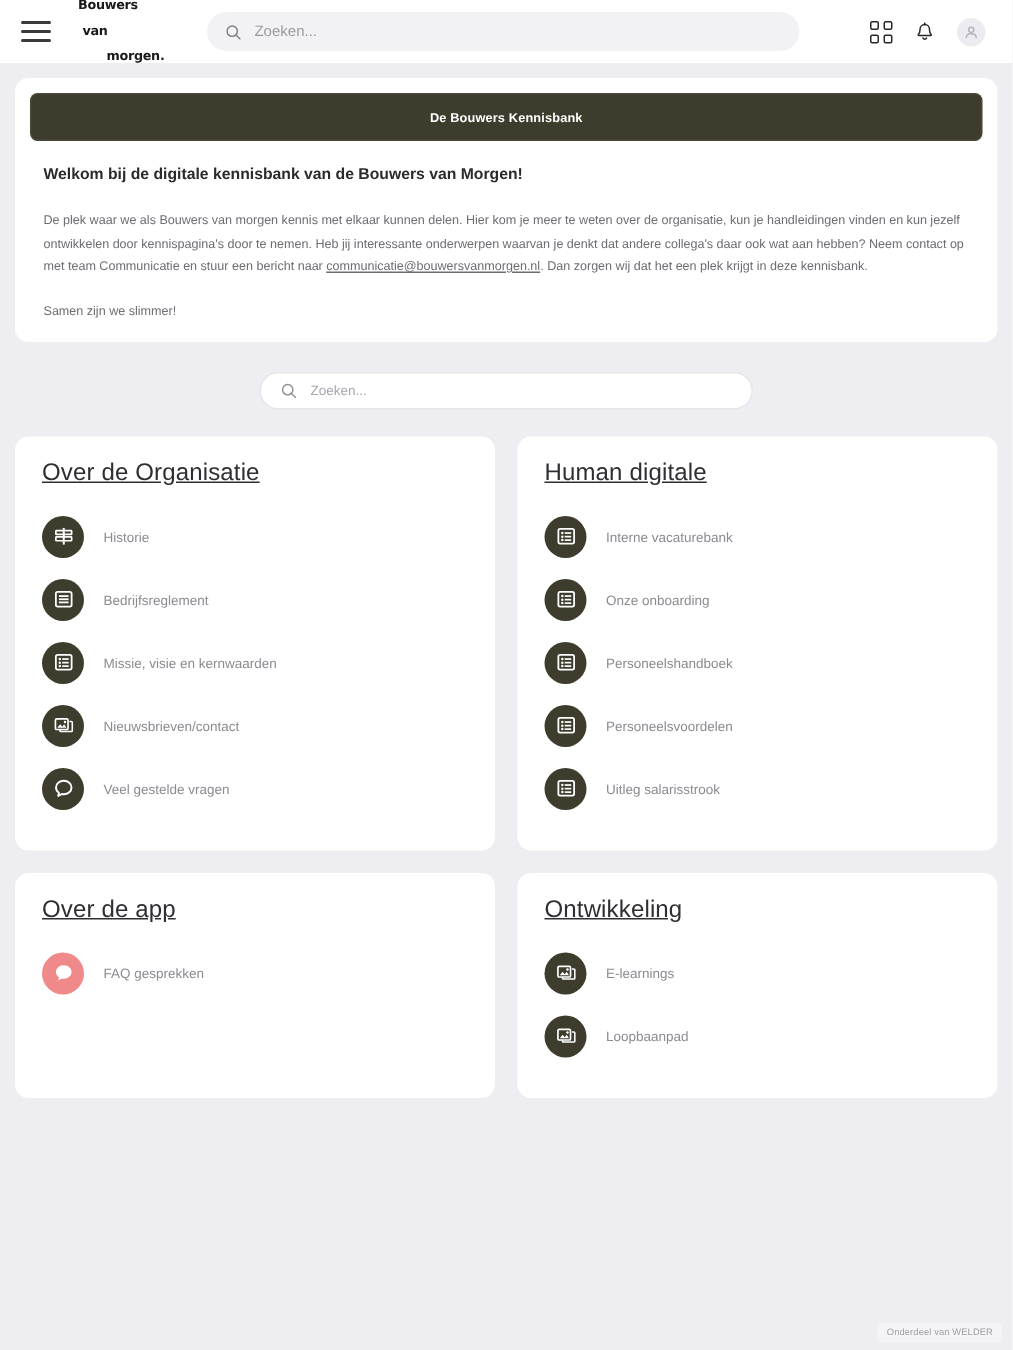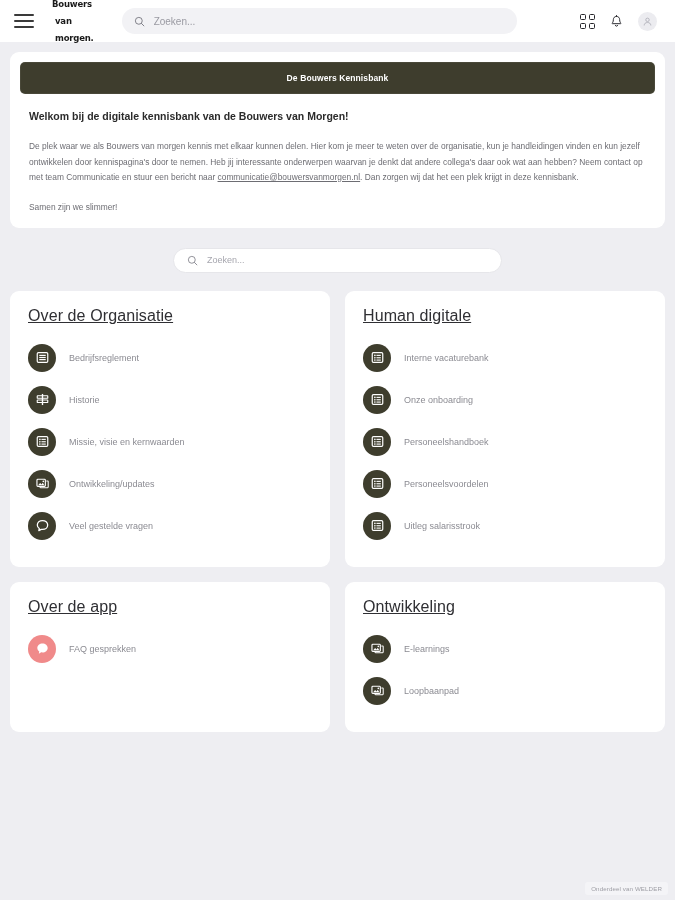--- a/index.html
+++ b/index.html
@@ -47,21 +47,21 @@
     font-family: "DejaVu Sans", sans-serif;
     font-weight: 700;
     font-size: 8.5px;
     line-height: 8.6px;
     letter-spacing: -0.2px;
     color: #1a1a1a;
     white-space: pre-line;
     flex: 0 0 auto;
   }
   .brand-line-2 { padding-left: 3px; }
-  .brand-line-3 { padding-left: 3px; }
+  .brand-line-3 { padding-left: 3px; margin-left: 16px; }
 
   .topsearch {
     margin-left: 28px;
     width: 395px;
     height: 26px;
     background: #f2f2f5;
     border-radius: 13px;
     display: flex;
     align-items: center;
     padding: 0 12px;
@@ -326,38 +326,38 @@
 
   <div class="grid">
 
     <div class="card">
       <div class="card-title">Over de Organisatie</div>
       <div class="links">
 
         <a class="link-row" href="#">
           <span class="link-icon">
             <svg width="15" height="15" viewBox="0 0 20 20">
+              <rect x="9.1" y="2.6" width="1.8" height="14.8" fill="#ffffff"></rect>
+              <rect x="3" y="5" width="14" height="3.4" rx="0.5" fill="none" stroke="#ffffff" stroke-width="1.5"></rect>
+              <rect x="3" y="10.6" width="14" height="3.4" rx="0.5" fill="none" stroke="#ffffff" stroke-width="1.5"></rect>
+            </svg>
+          </span>
+          <span class="link-label">Historie</span>
+        </a>
+
+        <a class="link-row" href="#">
+          <span class="link-icon">
+            <svg width="15" height="15" viewBox="0 0 20 20">
               <rect x="3" y="3.5" width="14" height="13" rx="1.6" fill="none" stroke="#ffffff" stroke-width="1.6"></rect>
               <rect x="5.7" y="6.4" width="8.6" height="1.6" fill="#ffffff"></rect>
               <rect x="5.7" y="9.2" width="8.6" height="1.6" fill="#ffffff"></rect>
               <rect x="5.7" y="12" width="8.6" height="1.6" fill="#ffffff"></rect>
             </svg>
           </span>
           <span class="link-label">Bedrijfsreglement</span>
-        </a>
-
-        <a class="link-row" href="#">
-          <span class="link-icon">
-            <svg width="15" height="15" viewBox="0 0 20 20">
-              <rect x="9.1" y="2.6" width="1.8" height="14.8" fill="#ffffff"></rect>
-              <rect x="3" y="5" width="14" height="3.4" rx="0.5" fill="none" stroke="#ffffff" stroke-width="1.5"></rect>
-              <rect x="3" y="10.6" width="14" height="3.4" rx="0.5" fill="none" stroke="#ffffff" stroke-width="1.5"></rect>
-            </svg>
-          </span>
-          <span class="link-label">Historie</span>
         </a>
 
         <a class="link-row" href="#">
           <span class="link-icon">
             <svg width="15" height="15" viewBox="0 0 20 20">
               <rect x="3" y="3.5" width="14" height="13" rx="1.6" fill="none" stroke="#ffffff" stroke-width="1.6"></rect>
               <circle cx="6.5" cy="7.2" r="1.1" fill="#ffffff"></circle>
               <circle cx="6.5" cy="10.4" r="1.1" fill="#ffffff"></circle>
               <circle cx="6.5" cy="13.4" r="1.1" fill="#ffffff"></circle>
               <rect x="8.6" y="6.4" width="5.8" height="1.5" fill="#ffffff"></rect>
@@ -370,21 +370,21 @@
 
         <a class="link-row" href="#">
           <span class="link-icon">
             <svg width="15" height="15" viewBox="0 0 20 20">
               <rect x="2.6" y="4.4" width="11.2" height="9.4" rx="1.2" fill="none" stroke="#ffffff" stroke-width="1.5"></rect>
               <path d="M4.2 12.2l2.6-3 1.9 2.1 1.7-2.3 2 3.2z" fill="#ffffff"></path>
               <circle cx="11.1" cy="7.2" r="1.1" fill="#ffffff"></circle>
               <path d="M15.6 6.6h1.2a.8.8 0 0 1 .8.8v7.4a.8.8 0 0 1-.8.8H7.4a.8.8 0 0 1-.8-.8v-.6" fill="none" stroke="#ffffff" stroke-width="1.4" stroke-linecap="round"></path>
             </svg>
           </span>
-          <span class="link-label">Ontwikkeling/updates</span>
+          <span class="link-label">Nieuwsbrieven/contact</span>
         </a>
 
         <a class="link-row" href="#">
           <span class="link-icon">
             <svg width="15" height="15" viewBox="0 0 20 20">
               <path d="M10 3.4c-3.9 0-6.9 2.6-6.9 5.9 0 1.9 1 3.6 2.6 4.7l-.6 2.9 3.2-1.8c.5.1 1.1.2 1.7.2 3.9 0 6.9-2.6 6.9-6s-3-5.9-6.9-5.9z" fill="none" stroke="#ffffff" stroke-width="1.7" stroke-linejoin="round"></path>
             </svg>
           </span>
           <span class="link-label">Veel gestelde vragen</span>
         </a>

